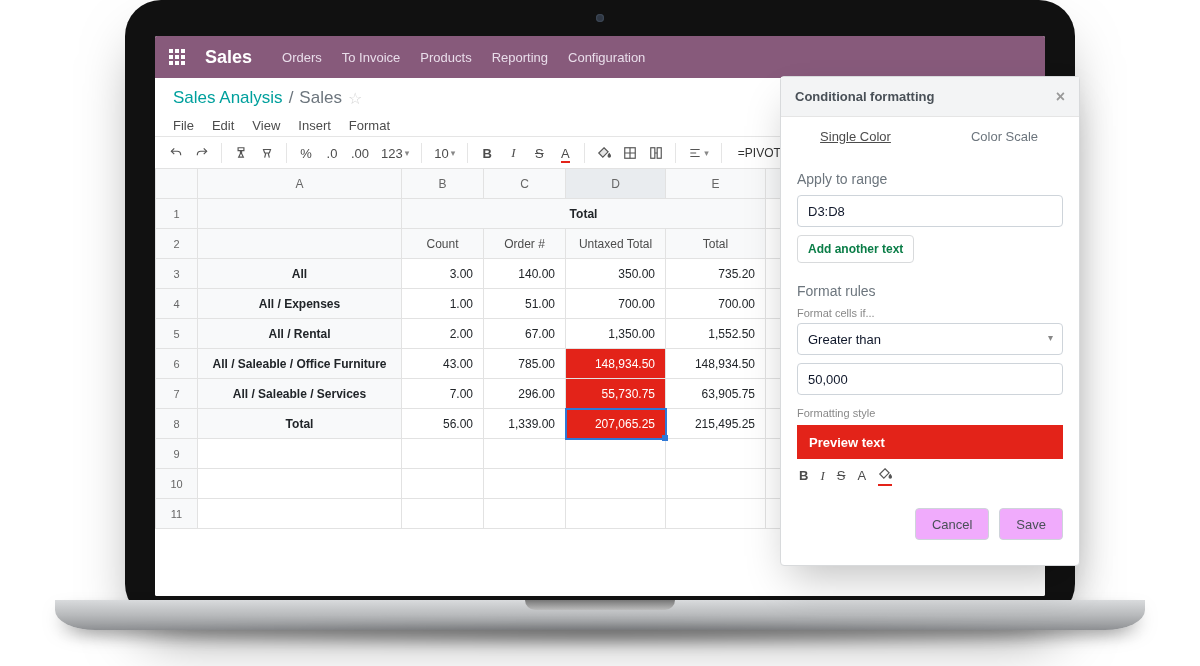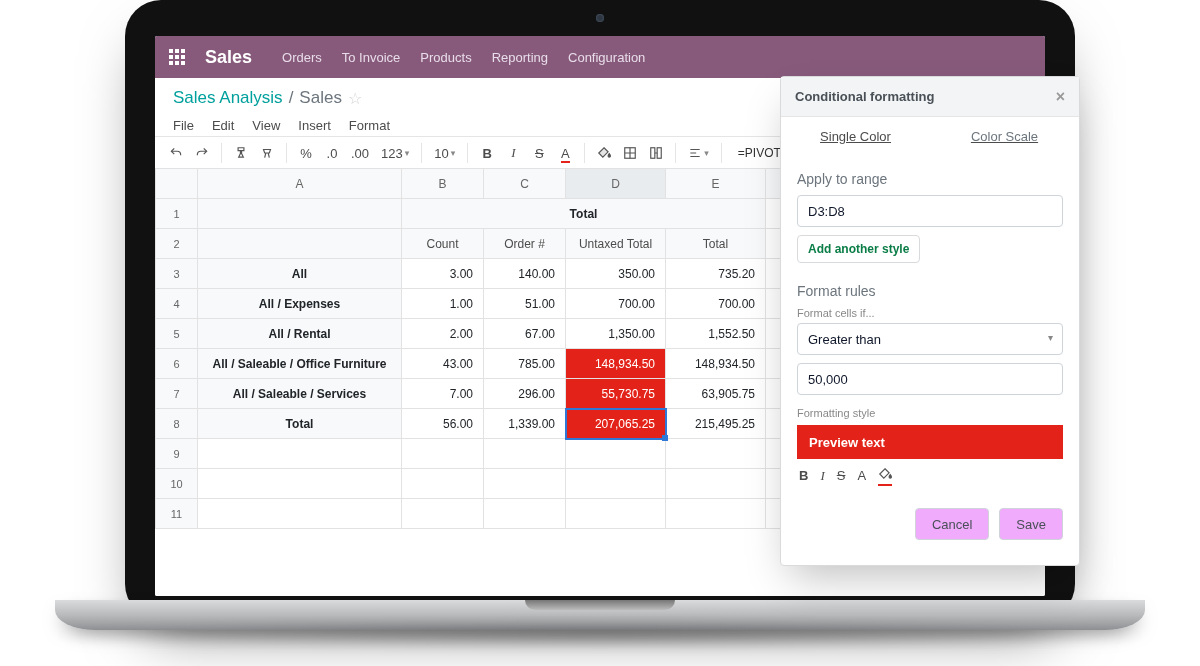--- a/index.html
+++ b/index.html
@@ -69,21 +69,21 @@
 
   
   .panel {
     position:absolute; top:76px; left:780px; width:300px; height:490px;
     background:#fff; border:1px solid #d8dadc; border-radius:4px;
     box-shadow:0 20px 40px -10px rgba(0,0,0,0.25);
     z-index:50; font-size:13px; color:#4c4c4c;
   }
   .panel-h { height:40px; background:#f3f4f5; border-bottom:1px solid #e5e5e5; display:flex; align-items:center; justify-content:space-between; padding:0 14px; font-weight:600; color:#495057;}
   .close{color:#999;cursor:pointer;font-size:16px;}
-  .tabs { display:flex; height:38px;text-decoration:underline;}
+  .tabs { display:flex; height:38px;}
   .tabs div { flex:1; display:flex; align-items:center; justify-content:center; font-size:13px; color:#6c757d; cursor:pointer;}
   .tabs .active { color:#4c4c4c; text-decoration:underline;}
   .panel-body { padding:10px 16px;}
   .sect-t { color:#6c757d; font-size:14px; margin:6px 0 8px;}
   .input { width:100%; border:1px solid #ced4da; border-radius:4px; height:32px; padding:0 10px; font-size:13px; color:#0f172a; margin-bottom:8px;}
   .addr { display:inline-block; border:1px solid #d8dadc; border-radius:4px; padding:6px 10px; color:#0a7d47; font-size:12px; font-weight:600; cursor:pointer; margin-bottom:14px;}
   .lblsmall { font-size:11px; color:#888; margin:4px 0;}
   .select { position:relative;}
   .select .caret{position:absolute; right:10px; top:9px; color:#888; font-size:10px;}
   .preview { background:#e32319; color:#fff; height:34px; display:flex; align-items:center; padding:0 12px; font-size:13px; margin:6px 0 8px;font-weight:bold;}
@@ -368,21 +368,21 @@
     <span>Conditional formatting</span>
     <span class="close">×</span>
   </div>
   <div class="tabs">
     <div class="active">Single Color</div>
     <div>Color Scale</div>
   </div>
   <div class="panel-body">
     <div class="sect-t">Apply to range</div>
     <input class="input" value="D3:D8" style="">
-    <div class="addr">Add another style</div>
+    <div class="addr">Add another text</div>
 
     <div class="sect-t">Format rules</div>
     <div class="lblsmall">Format cells if...</div>
     <div class="select">
       <input class="input" readonly="" value="Greater than" style="">
       <span class="caret">▾</span>
     </div>
     <input class="input" value="50,000" style="">
 
     <div class="lblsmall">Formatting style</div>

